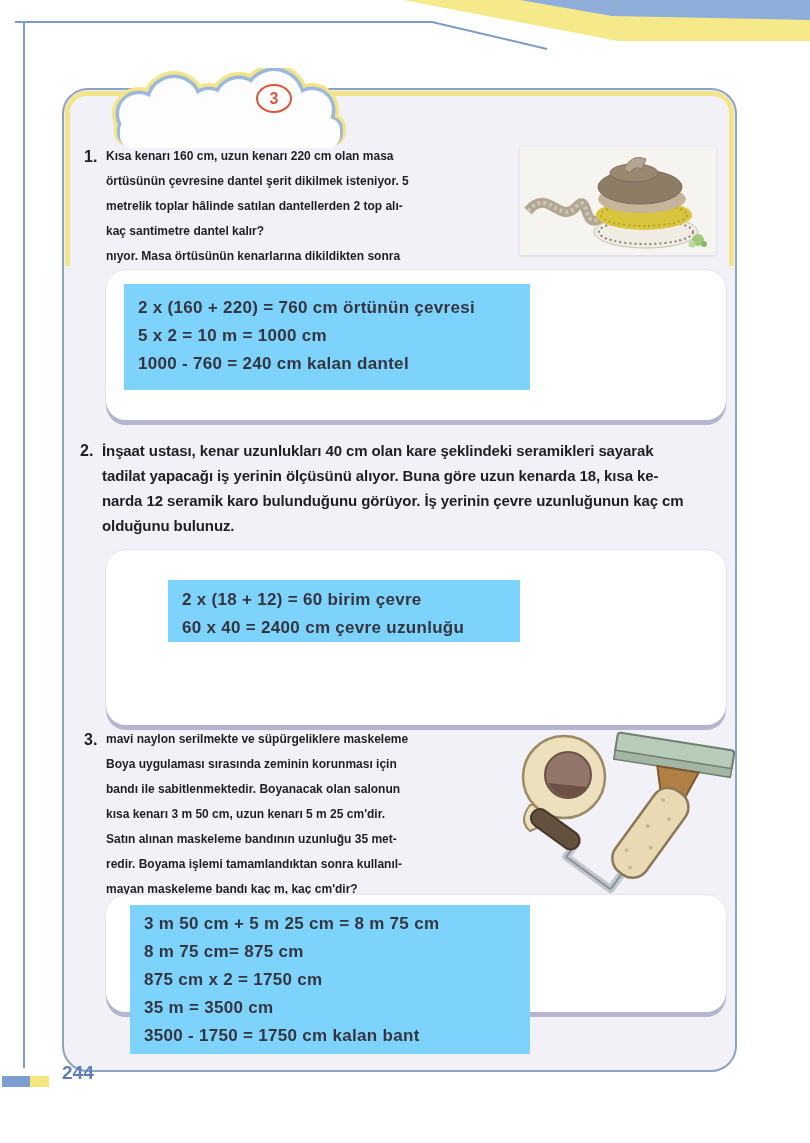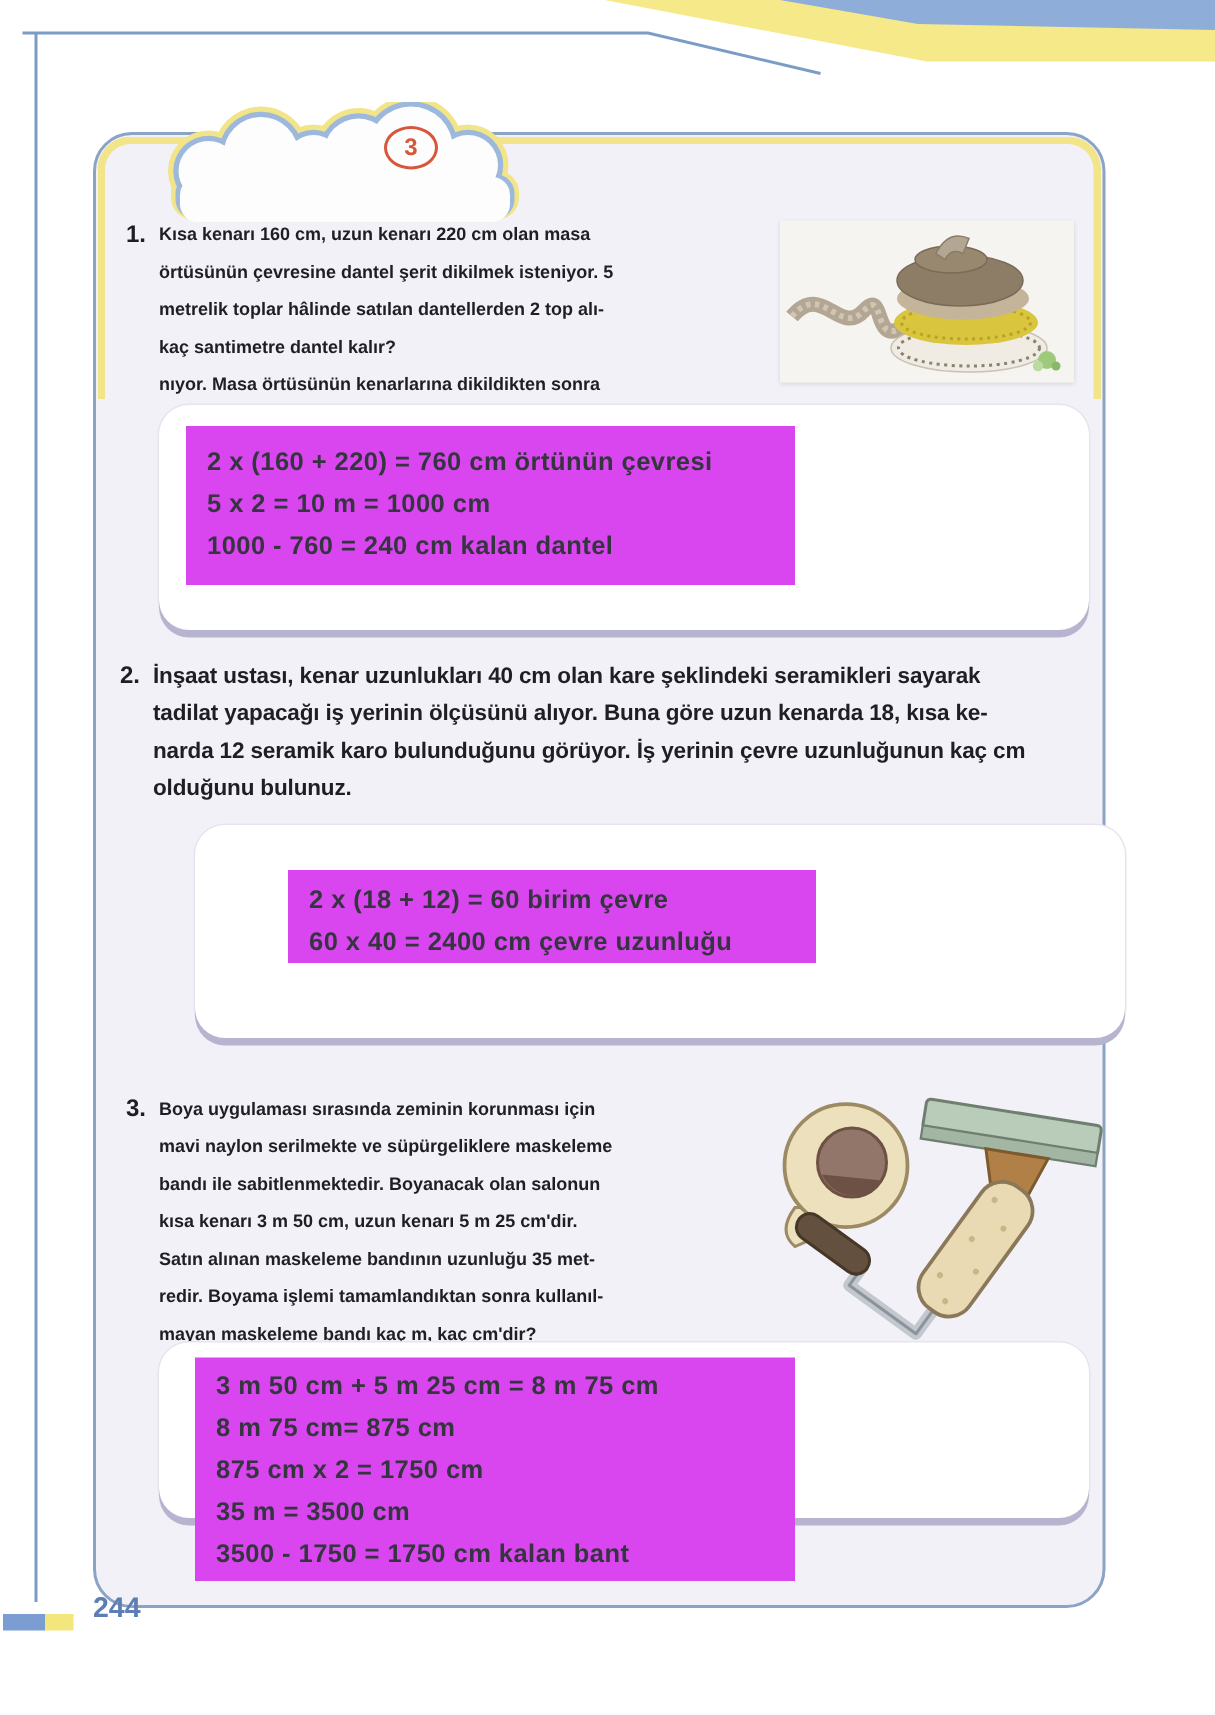--- a/index.html
+++ b/index.html
@@ -38,21 +38,21 @@
   .pnum{font-weight:bold;font-size:16px;line-height:25px;width:22px;flex:none;}
   .plines{flex:1;}
   .pline{font-size:12px;line-height:25px;font-weight:bold;white-space:nowrap;}
   .problem.wide .pline{font-size:15px;letter-spacing:-0.1px;}
   
   .panel{
     position:absolute;left:42px;width:620px;background:#ffffff;border-radius:20px;
     box-shadow:0 5px 0 #b7b4d0, 0 0 0 1px #e6e4f0;
   }
   .sol{
-    position:absolute;background:#d946ef;
+    position:absolute;background:#7dd3fc;
     color:#35353f;font-weight:bold;font-size:17px;letter-spacing:.3px;
   }
   .sline{line-height:28px;white-space:nowrap;}
   
   .photo{position:absolute;left:456px;top:57px;width:196px;height:108px;background:#f5f4f1;
          box-shadow:0 1px 3px rgba(0,0,0,.12);}
   .tools{position:absolute;left:436px;top:625px;width:248px;height:198px;}
   
   .footer-blue{position:absolute;left:2px;top:1076px;width:28px;height:11px;background:#7b9dd1;}
   .footer-yellow{position:absolute;left:30px;top:1076px;width:19px;height:11px;background:#f3e67c;}
@@ -144,32 +144,32 @@
   <div class="problem wide" style="left:16px;top:348px;width:648px;">
     <div class="pnum">2.</div>
     <div class="plines">
       <div class="pline">İnşaat ustası, kenar uzunlukları 40 cm olan kare şeklindeki seramikleri sayarak</div>
       <div class="pline">tadilat yapacağı iş yerinin ölçüsünü alıyor. Buna göre uzun kenarda 18, kısa ke-</div>
       <div class="pline">narda 12 seramik karo bulunduğunu görüyor. İş yerinin çevre uzunluğunun kaç cm</div>
       <div class="pline">olduğunu bulunuz.</div>
     </div>
   </div>
 
-  <div class="panel" style="top:460px;height:142px;margin-left:24px;">
+  <div class="panel" style="top:460px;height:175px;">
     <div class="sol" style="left:62px;top:30px;width:338px;height:56px;padding:6px 0 0 14px;">
       <div class="sline">2 x (18 + 12) = 60 birim çevre</div>
       <div class="sline">60 x 40 = 2400 cm çevre uzunluğu</div>
     </div>
   </div>
 
   <div class="problem" style="left:20px;top:637px;width:440px;">
     <div class="pnum">3.</div>
     <div class="plines">
+      <div class="pline">mavi naylon serilmekte ve süpürgeliklere maskeleme</div>
       <div class="pline">Boya uygulaması sırasında zeminin korunması için</div>
-      <div class="pline">mavi naylon serilmekte ve süpürgeliklere maskeleme</div>
       <div class="pline">bandı ile sabitlenmektedir. Boyanacak olan salonun</div>
       <div class="pline">kısa kenarı 3 m 50 cm, uzun kenarı 5 m 25 cm'dir.</div>
       <div class="pline">Satın alınan maskeleme bandının uzunluğu 35 met-</div>
       <div class="pline">redir. Boyama işlemi tamamlandıktan sonra kullanıl-</div>
       <div class="pline">mayan maskeleme bandı kaç m, kaç cm'dir?</div>
     </div>
   </div>
 
   <div class="tools">
     <svg viewBox="0 0 248 198" width="248" height="198">

